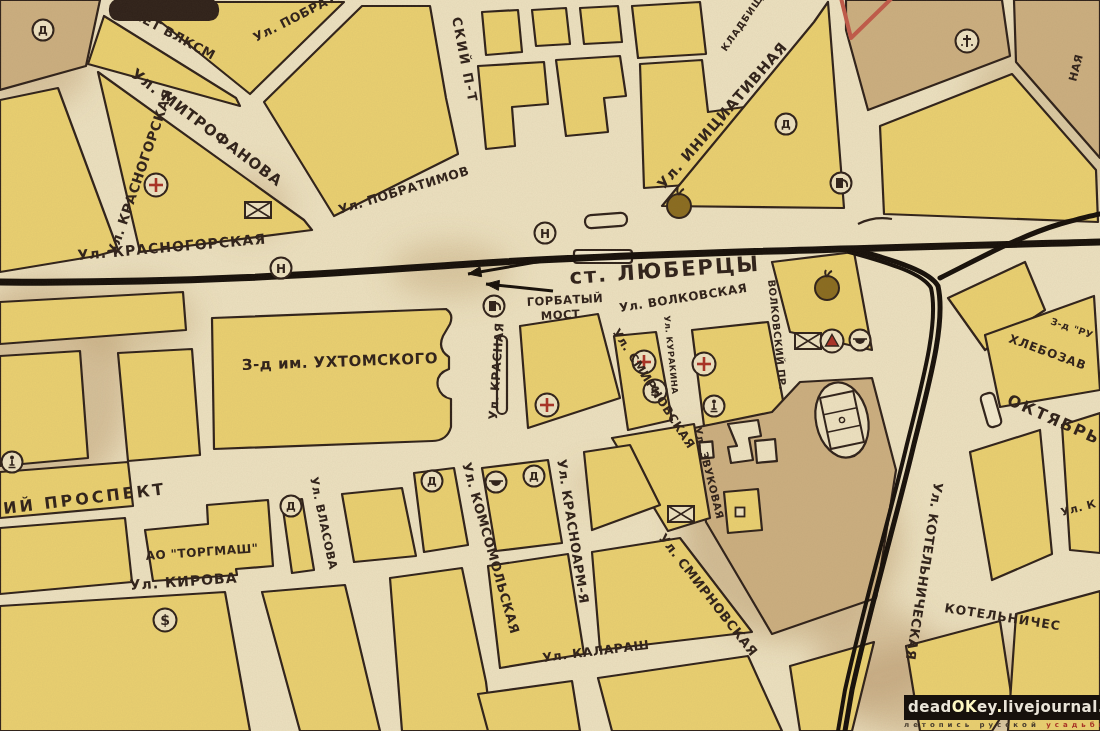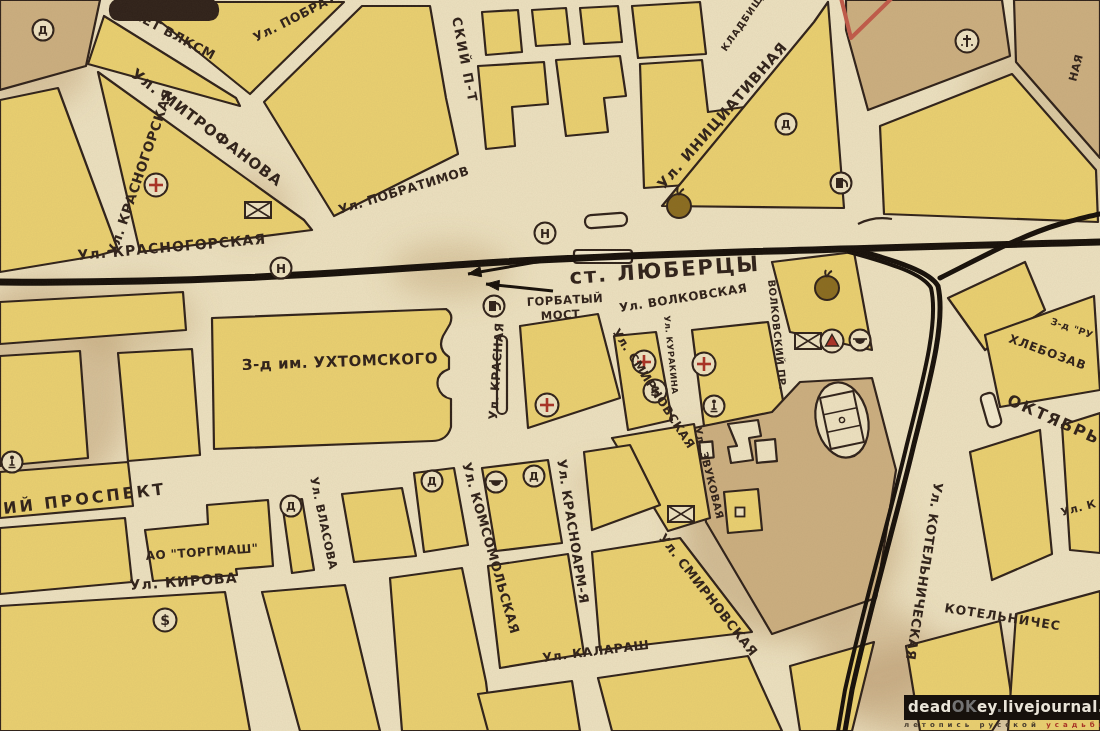--- a/index.html
+++ b/index.html
@@ -3,21 +3,21 @@
 <meta charset="utf-8">
 <style>
   html,body{margin:0;padding:0;background:#111;}
   #stage{position:relative;width:1100px;height:731px;overflow:hidden;
          font-family:"DejaVu Sans",sans-serif;background:#e8dcba;}
   #map{position:absolute;left:0;top:0;}
   svg text{font-family:"DejaVu Sans",sans-serif;font-weight:bold;}
   .wm{position:absolute;right:0;bottom:0;width:196px;text-align:center;}
   .wm-bar{background:#17110c;color:#e9e4d8;font-size:15px;font-weight:bold;
           padding:3px 4px 4px 4px;letter-spacing:0.5px;white-space:nowrap;}
-  .wm-red{color:#737373;}
+  .wm-red{color:#fef9c3;}
   .wm-sub{font-size:7px;font-weight:bold;letter-spacing:4px;color:#453a2d;
           white-space:nowrap;padding:1px 0 2px 0;}
   .wm-sub .wm-red2{color:#a83326;}
 </style>
 </head>
 <body>
 
 <div id="stage">
   <svg id="map" width="1100" height="731" viewBox="0 0 1100 731">
       <defs>

